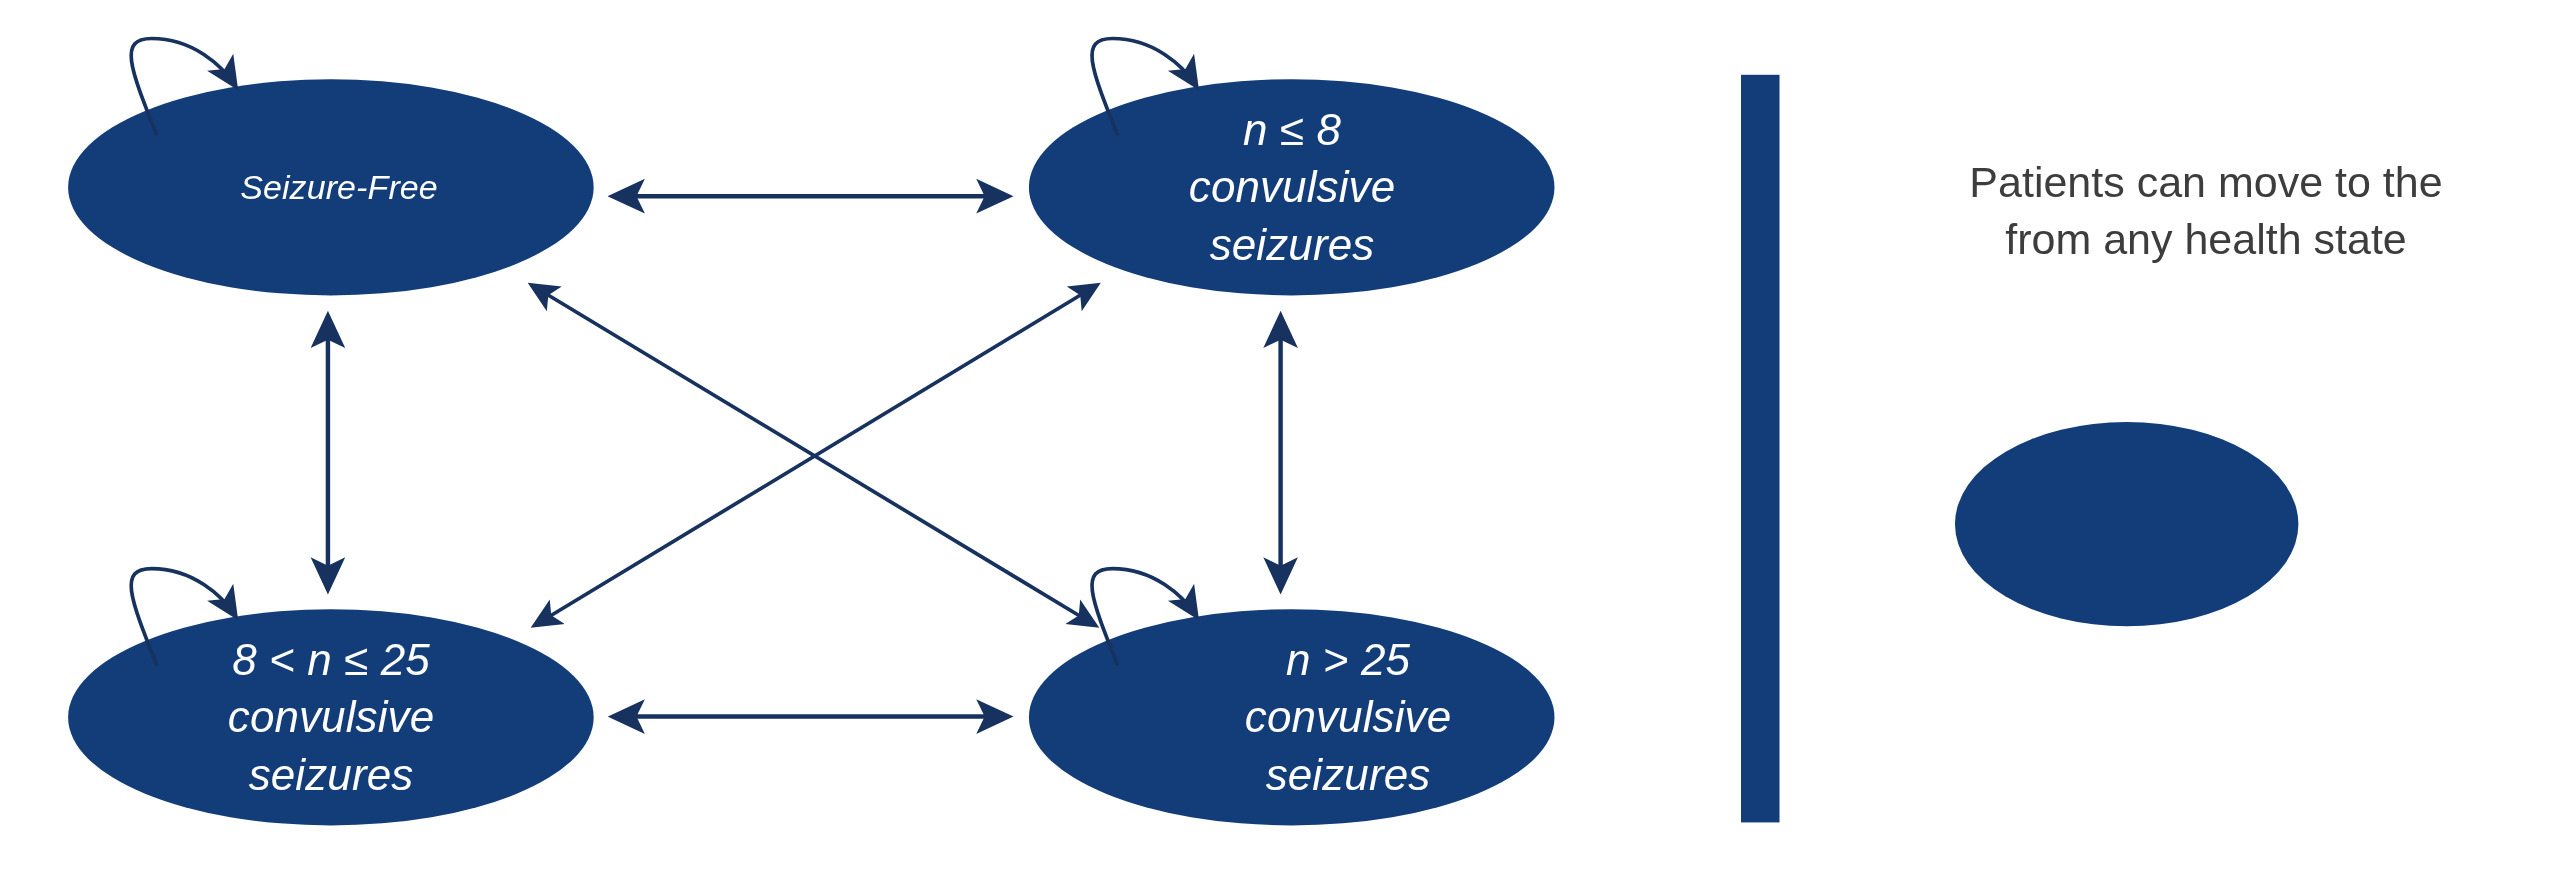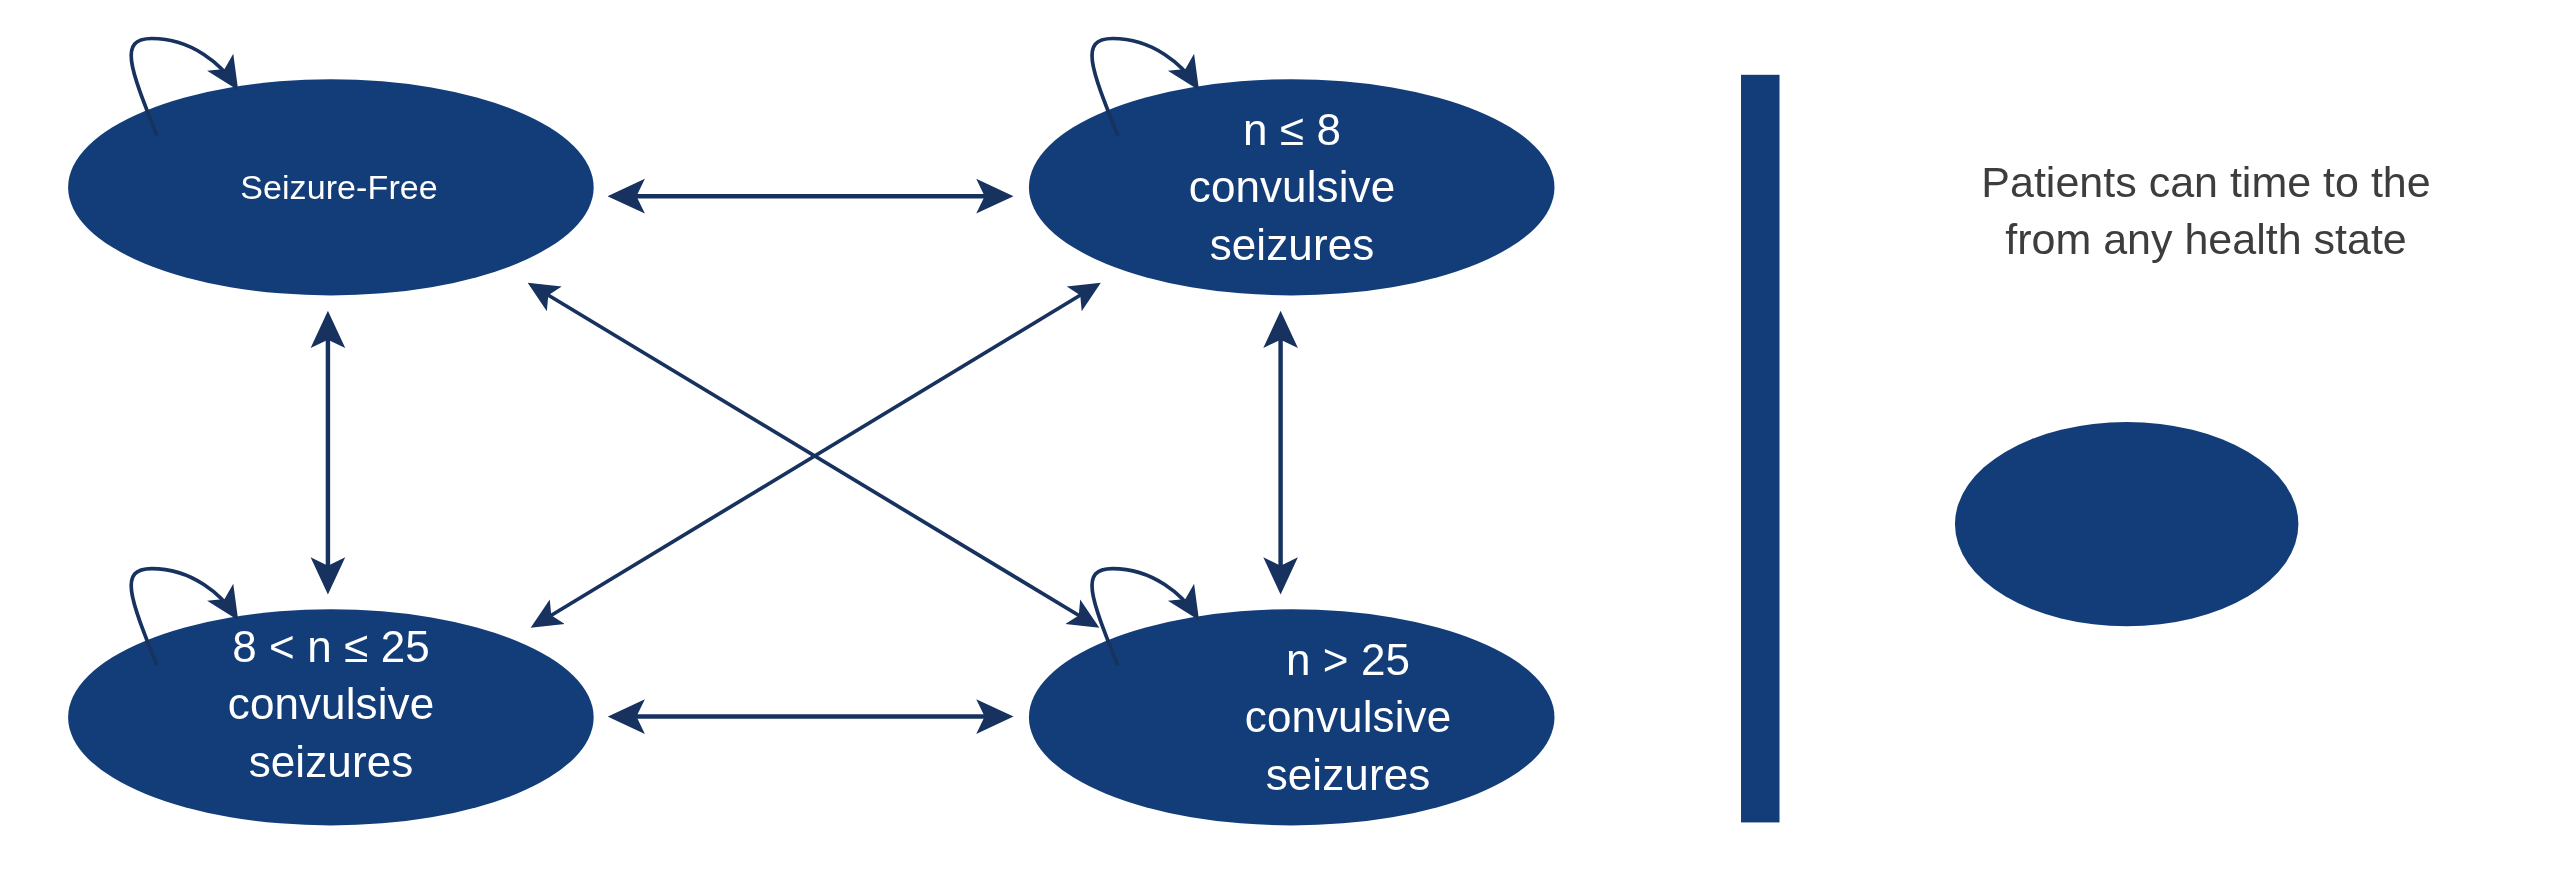--- a/index.html
+++ b/index.html
@@ -52,33 +52,34 @@
     color: #ffffff;
     text-align: center;
     line-height: 1.30;
     font-weight: 400;
     letter-spacing: 0.1px;
     pointer-events: none;
     display: flex;
     flex-direction: column;
     align-items: center;
     justify-content: center;
+    font-style: italic;
   }
   .state-label span { display: block; white-space: nowrap; }
 
   #label-seizure-free {
     left: 76px;  top: 79px;  width: 526px; height: 216px;
     font-size: 34px;
   }
   #label-n-le-8 {
     left: 1029px; top: 79px; width: 526px; height: 216px;
     font-size: 44px;
   }
   #label-8-n-25 {
-    left: 68px;  top: 596px;  width: 526px; height: 216px;
+    left: 68px;  top: 609px;  width: 526px; height: 216px;
     font-size: 44px;
   }
   #label-n-gt-25 {
     left: 1085px; top: 609px; width: 526px; height: 216px;
     font-size: 44px;
   }
   #label-death {
     left: 1958px; top: 422px; width: 341px; height: 207px;
     font-size: 44px;
   }
@@ -165,18 +166,18 @@
   </div>
 
   <div class="state-label" id="label-n-gt-25">
     <span>n &gt; 25</span>
     <span>convulsive</span>
     <span>seizures</span>
   </div>
 
 
   <div id="note-death">
-    <span>Patients can time to the</span>
+    <span>Patients can move to the</span>
     <span>from any health state</span>
   </div>
 
 </div>
 
 
 </body></html>

